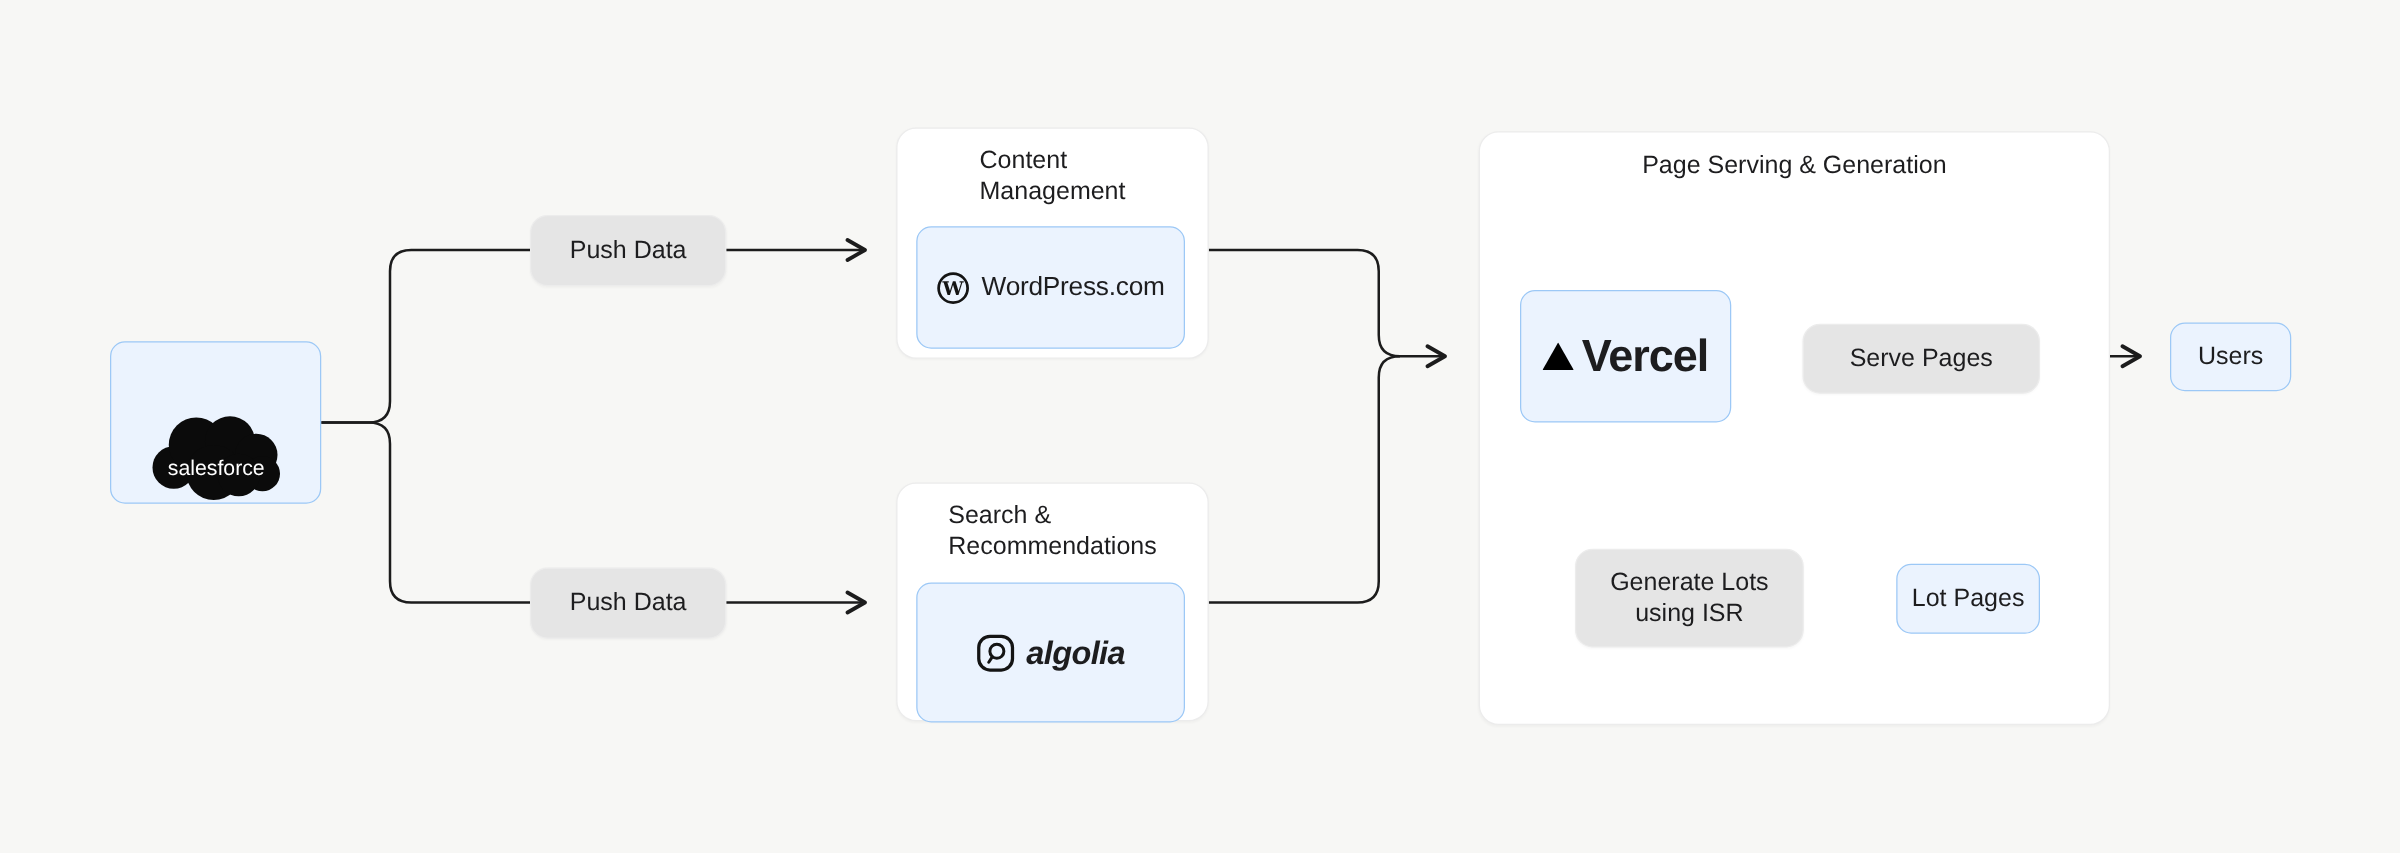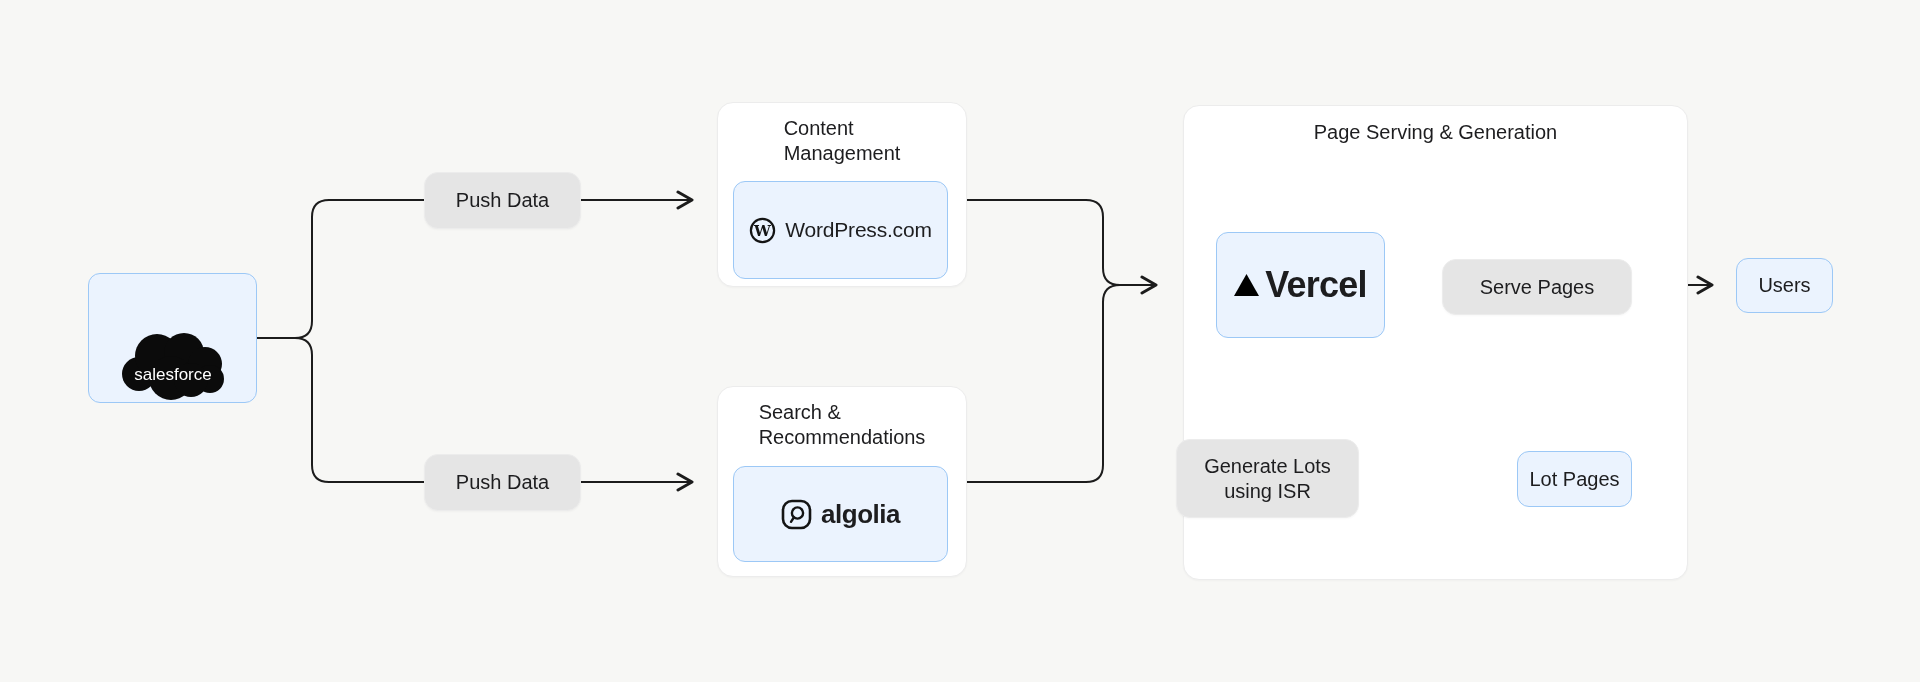--- a/index.html
+++ b/index.html
@@ -100,21 +100,21 @@
         <text x="13.5" y="19" text-anchor="middle" fill="#141414" font-family="DejaVu Serif, serif" font-size="15" font-weight="700">W</text>
       </svg>
       <span class="wordpress-text">WordPress.com</span>
     </div>
   </div>
 
   <div class="container-box" style="left:717px;top:386px;width:250px;height:191px;">
     <div class="container-title">Search &amp;
 Recommendations</div>
   </div>
-  <div class="node blue-node" style="left:733px;top:466px;width:215px;height:96px;">
+  <div class="node blue-node" style="left:733px;top:466px;width:215px;height:112px;font-style:italic;">
     <div class="logo-row">
       <svg width="31" height="31" viewBox="0 0 31 31">
         <rect x="2" y="2" width="27" height="27" rx="9" fill="none" stroke="#141414" stroke-width="2.6"></rect>
         <circle cx="16.5" cy="14" r="5.6" fill="none" stroke="#141414" stroke-width="2.4"></circle>
         <path d="M12.8 18.5 L10 22.8" fill="none" stroke="#141414" stroke-width="2.4" stroke-linecap="round"></path>
       </svg>
       <span class="algolia-text">algolia</span>
     </div>
   </div>
 
@@ -128,21 +128,21 @@
         <polygon points="12.5,0 25,22 0,22" fill="#000000"></polygon>
       </svg>
       <span class="vercel-text">Vercel</span>
     </div>
   </div>
 
   <div class="node white-node" style="left:1442px;top:259px;width:190px;height:56px;">
     <span>Serve Pages</span>
   </div>
 
-  <div class="node white-node" style="left:1176px;top:439px;width:183px;height:79px;">
+  <div class="node white-node" style="left:1260px;top:439px;width:183px;height:79px;">
     <span>Generate Lots
 using ISR</span>
   </div>
 
   <div class="node blue-node" style="left:1517px;top:451px;width:115px;height:56px;">
     <span>Lot Pages</span>
   </div>
 
   <div class="node blue-node" style="left:1736px;top:258px;width:97px;height:55px;">
     <span>Users</span>

